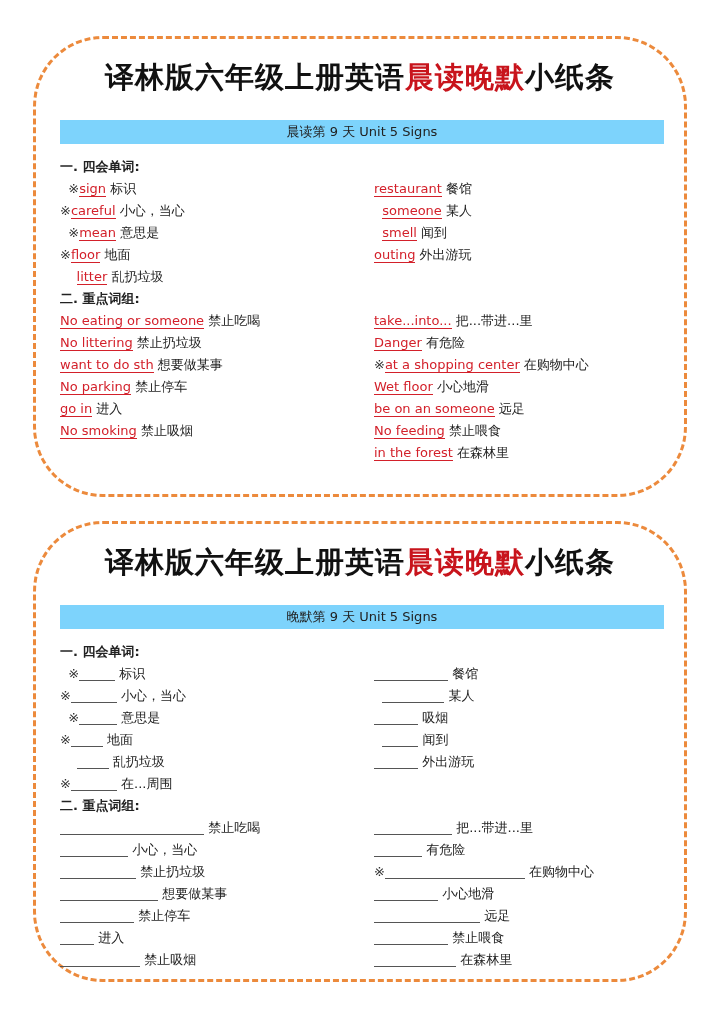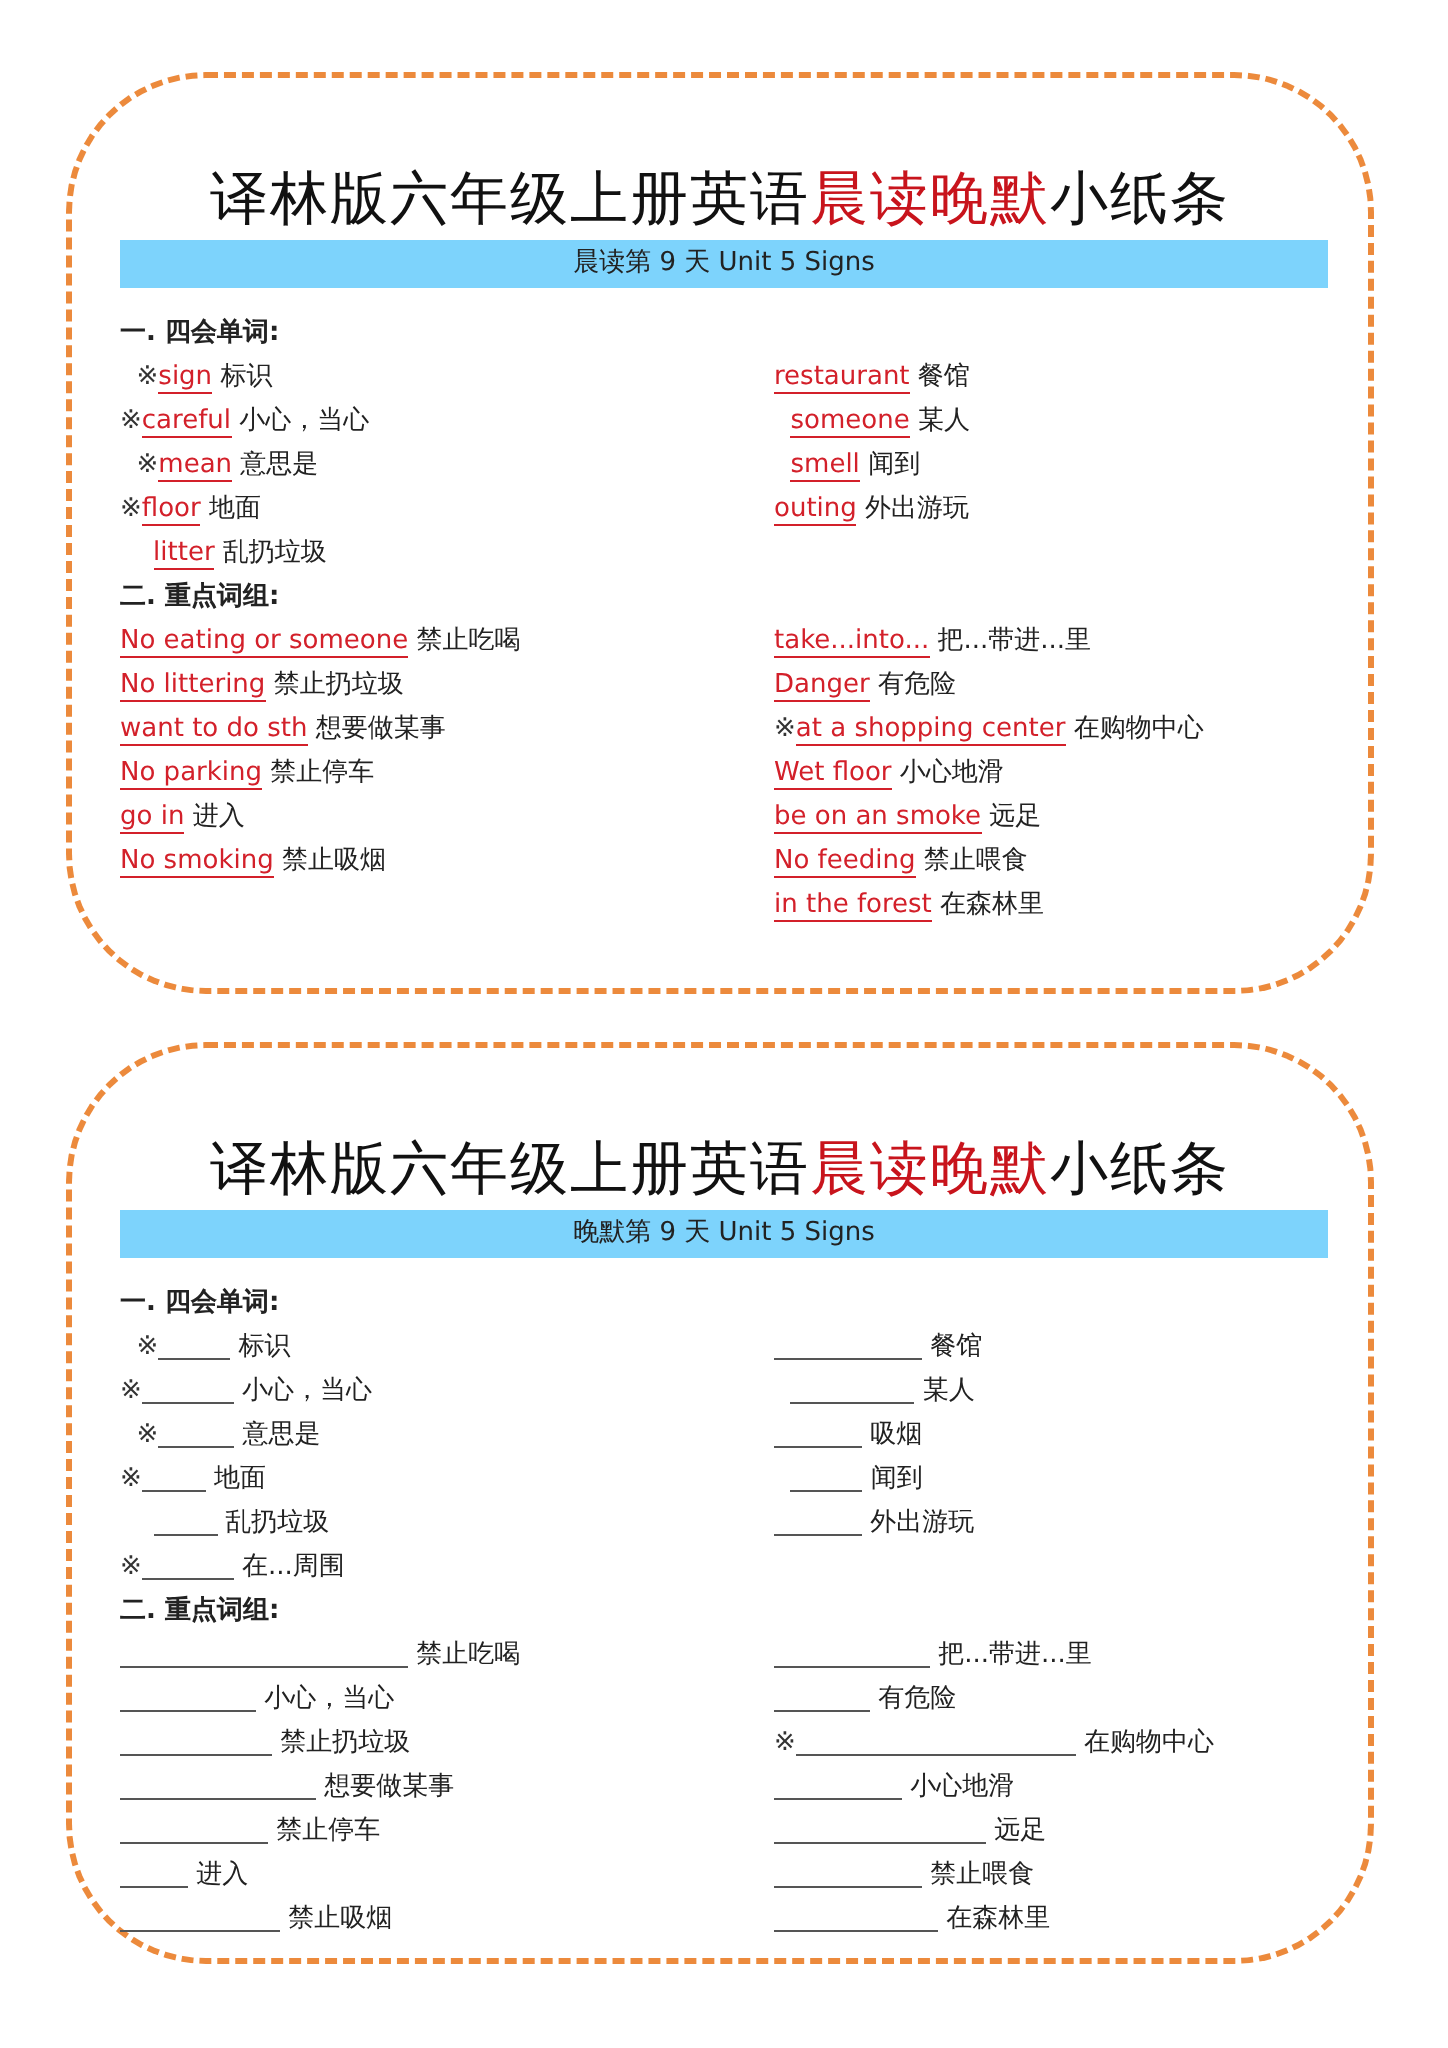--- a/index.html
+++ b/index.html
@@ -5,31 +5,31 @@
   * { box-sizing: border-box; margin: 0; padding: 0; }
   html, body { width: 724px; height: 1024px; background: #ffffff; overflow: hidden; }
   body { position: relative; font-family: "DejaVu Sans", "Liberation Sans", sans-serif; color: #222; }
   .card {
     position: absolute; left: 33px; width: 654px; height: 461px;
     border: 3px dashed #ec8a3c; border-radius: 70px;
   }
   .card.c1 { top: 36px; }
   .card.c2 { top: 521px; }
   .title {
-    position: absolute; top: 41px; left: 0; width: 100%;
-    text-align: center; font-size: 29px; font-weight: normal; letter-spacing: 1px; color: #111;
+    position: absolute; top: 19px; left: 0; width: 100%;
+    text-align: center; font-size: 29px; font-weight: bold; letter-spacing: 1px; color: #111;
   }
   .title .hl { color: #c8141c; }
   .band {
     position: absolute; top: 81px; left: 24px; width: 604px; height: 24px;
     background: #7dd3fc; text-align: center; font-size: 13px; line-height: 24px; color: #222;
   }
   .col { position: absolute; font-size: 13px; }
   .col.left { left: 24px; top: 118px; width: 310px; }
-  .col.right { left: 338px; top: 118px; width: 300px; margin-left: 13px; }
+  .col.right { left: 338px; top: 118px; width: 300px; }
   .row { height: 22px; line-height: 20px; white-space: nowrap; }
   .sec { font-weight: bold; }
   .en { color: #d3202a; border-bottom: 1px solid #d3202a; padding-bottom: 0; }
   .blank { display: inline-block; border-bottom: 1px solid #555; height: 15px; vertical-align: -3px; }
   .mark { color: #333; }
 </style>
 </head>
 <body>
 
 <div class="card c1">
@@ -55,21 +55,21 @@
       <div class="row"><span class="mark"></span><span class="en">restaurant</span><span>&nbsp;餐馆</span></div>
       <div class="row"><span class="mark">&nbsp;&nbsp;</span><span class="en">someone</span><span>&nbsp;某人</span></div>
       <div class="row"><span class="mark">&nbsp;&nbsp;</span><span class="en">smell</span><span>&nbsp;闻到</span></div>
       <div class="row"><span class="mark"></span><span class="en">outing</span><span>&nbsp;外出游玩</span></div>
       <div class="row"></div>
       <div class="row"></div>
       <div class="row"><span class="mark"></span><span class="en">take...into...</span><span>&nbsp;把...带进...里</span></div>
       <div class="row"><span class="mark"></span><span class="en">Danger</span><span>&nbsp;有危险</span></div>
       <div class="row"><span class="mark">※</span><span class="en">at a shopping center</span><span>&nbsp;在购物中心</span></div>
       <div class="row"><span class="mark"></span><span class="en">Wet floor</span><span>&nbsp;小心地滑</span></div>
-      <div class="row"><span class="mark"></span><span class="en">be on an smoke</span><span>&nbsp;远足</span></div>
+      <div class="row"><span class="mark"></span><span class="en">be on an someone</span><span>&nbsp;远足</span></div>
       <div class="row"><span class="mark"></span><span class="en">No feeding</span><span>&nbsp;禁止喂食</span></div>
       <div class="row"><span class="mark"></span><span class="en">in the forest</span><span>&nbsp;在森林里</span></div>
     </div>
 </div>
 
 <div class="card c2">
   <div class="title"><span>译林版六年级上册英语</span><span class="hl">晨读晚默</span><span>小纸条</span></div>
   <div class="band">晚默第 9 天  Unit 5 Signs</div>
   <div class="col left" id="e-left">
     <div class="row sec">一. 四会单词:</div>

